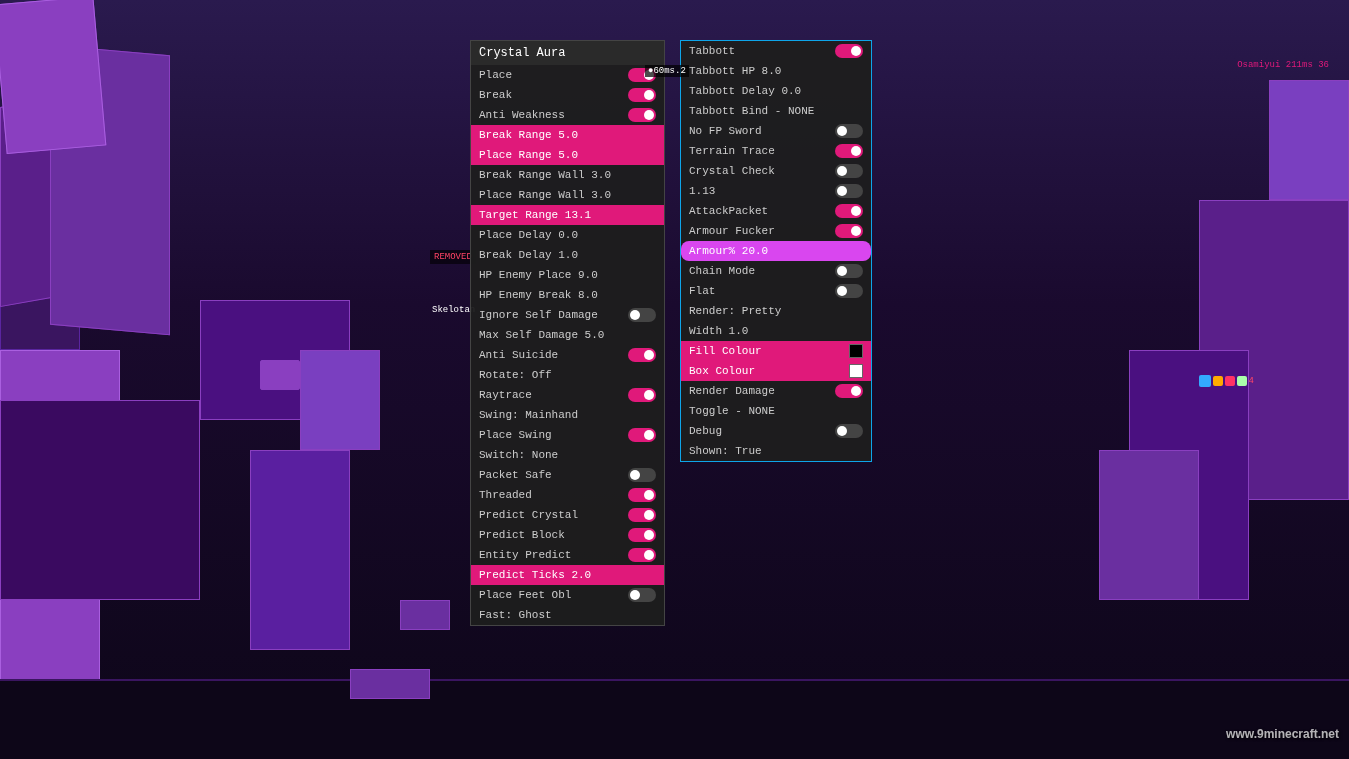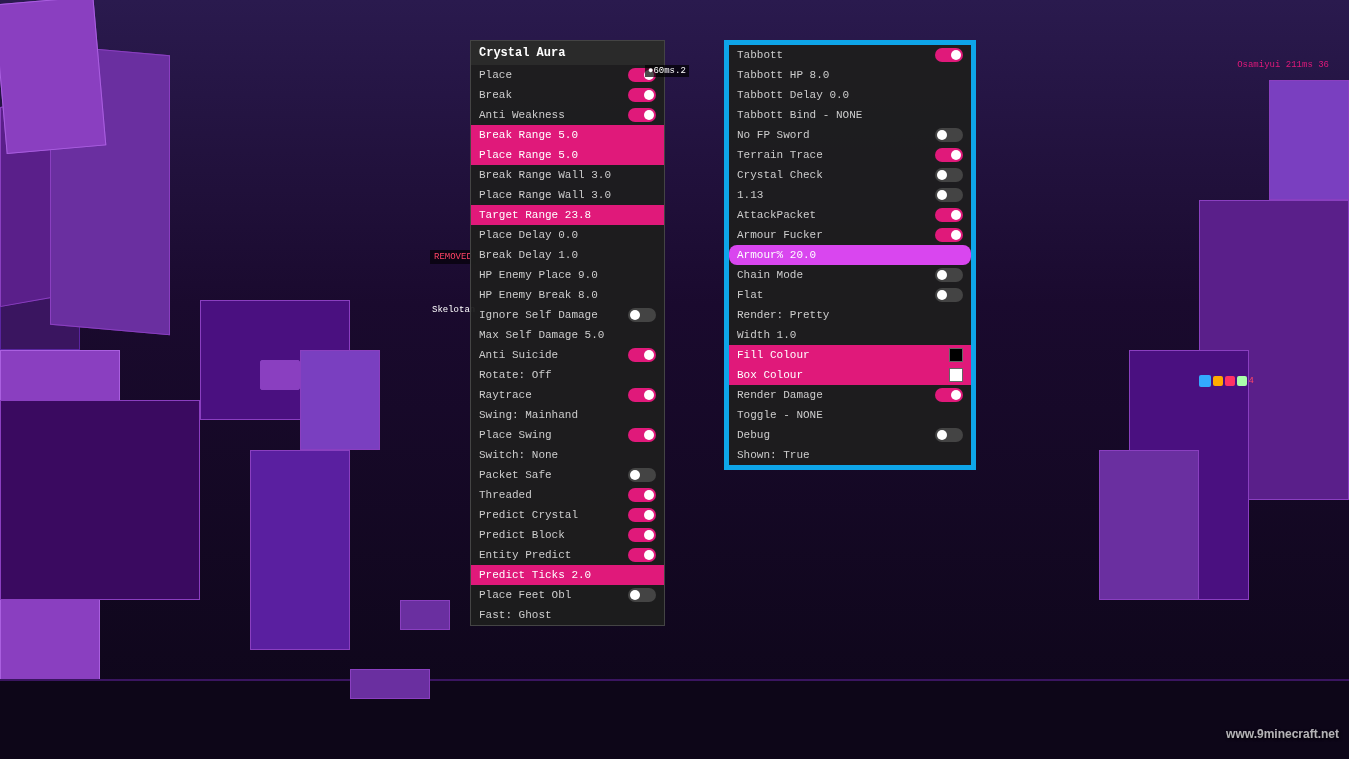--- a/index.html
+++ b/index.html
@@ -64,33 +64,32 @@
       width: 195px;
       background: rgba(30, 30, 30, 0.95);
       border: 1px solid #444;
       z-index: 10;
     }
 
     .right-menu {
       position: absolute;
       top: 40px;
       left: 680px;
-      width: 252px;
+      width: 192px;
       background: rgba(30, 30, 30, 0.95);
-      border: 5px solid #0ea5e9;
+      border: 1px solid #0ea5e9;
       z-index: 10;
-      margin-left: 44px;
     }
 
     .menu-header {
       background: #2a2a2a;
       color: #fff;
       padding: 5px 8px;
       font-size: 12px;
-      font-weight: bold;
+      font-weight: normal;
     }
 
     .menu-item {
       display: flex;
       align-items: center;
       justify-content: space-between;
       padding: 3px 8px;
       color: #ccc;
       font-size: 11px;
       min-height: 20px;
@@ -288,21 +287,21 @@
       <div class="menu-item highlighted">
         <span class="menu-item-label">Place Range 5.0</span>
       </div>
       <div class="menu-item">
         <span class="menu-item-label">Break Range Wall 3.0</span>
       </div>
       <div class="menu-item">
         <span class="menu-item-label">Place Range Wall 3.0</span>
       </div>
       <div class="menu-item highlighted">
-        <span class="menu-item-label">Target Range 23.8</span>
+        <span class="menu-item-label">Target Range 13.1</span>
       </div>
       <div class="menu-item">
         <span class="menu-item-label">Place Delay 0.0</span>
       </div>
       <div class="menu-item">
         <span class="menu-item-label">Break Delay 1.0</span>
       </div>
       <div class="menu-item">
         <span class="menu-item-label">HP Enemy Place 9.0</span>
       </div>

